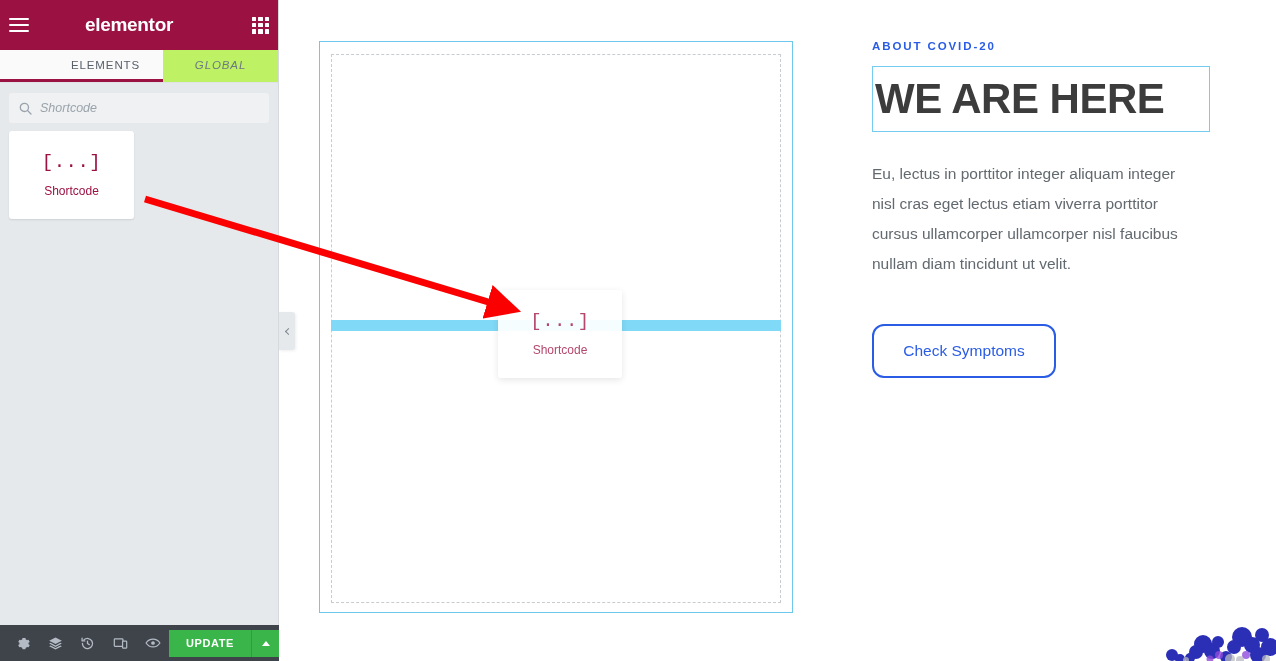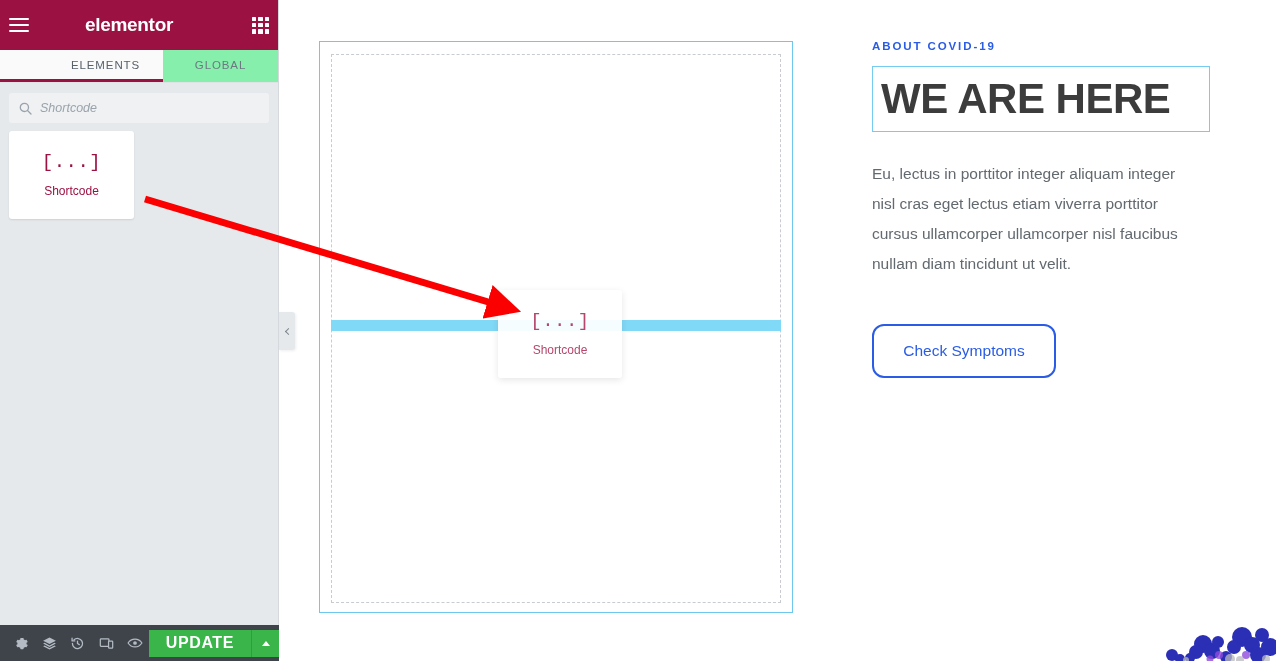--- a/index.html
+++ b/index.html
@@ -77,21 +77,21 @@
     display: flex;
     align-items: center;
     justify-content: center;
     font-size: 11.5px;
     letter-spacing: 0.9px;
     color: #6d7882;
     background: #fafafa;
     cursor: pointer;
     border-bottom: 3px solid transparent;
   }
-  .panel-tab.inactive { background: #86efac; }
+  .panel-tab.inactive { background: #bef264; font-style: italic; }
   .panel-tab.active {
     color: #58606a;
     border-bottom-color: #9b1142;
     padding-left: 48px;
   }
 
   .panel-search-wrap {
     padding: 10px 9px 8px 9px;
     background: #e6e9ec;
   }
@@ -165,21 +165,21 @@
   .update-group {
     margin-left: auto;
     margin-right: 0;
     display: flex;
     height: 27px;
     align-items: stretch;
   }
   .update-btn {
     background: #39b54a;
     color: #ffffff;
-    font-size: 16px;
+    font-size: 11px;
     font-weight: bold;
     letter-spacing: 0.6px;
     padding: 0 17px;
     display: flex; align-items: center; justify-content: center;
     border: none;
     cursor: pointer;
     font-family: "Liberation Sans", sans-serif;
   }
   .update-caret {
     background: #39b54a;
@@ -282,21 +282,21 @@
   }
   .eyebrow {
     font-size: 11.5px;
     font-weight: bold;
     letter-spacing: 1.9px;
     color: #2a5ce5;
     margin-bottom: 14px;
   }
   .headline-box {
     border: 1px solid #74cdf0;
-    padding: 6px 0 6px 6px;
+    padding: 6px 0 6px 0;
     width: 338px;
     margin-bottom: 27px;
   }
   .headline {
     font-size: 42px;
     line-height: 52px;
     font-weight: bold;
     color: #3c3c3c;
     letter-spacing: -0.5px;
     padding: 0 2px;
@@ -353,21 +353,21 @@
     </div>
 
     <div class="drop-indicator"></div>
 
     <div class="drag-ghost">
       <div class="widget-icon">[...]</div>
       <div class="widget-label">Shortcode</div>
     </div>
 
     <div class="content-col">
-      <div class="eyebrow">ABOUT COVID-19</div>
+      <div class="eyebrow">ABOUT COVID-20</div>
 
       <div class="headline-box">
         <div class="headline">WE ARE HERE</div>
       </div>
 
       <p class="body-p">Eu, lectus in porttitor integer aliquam integer nisl cras eget lectus etiam viverra porttitor cursus ullamcorper ullamcorper nisl faucibus nullam diam tincidunt ut velit.</p>
 
       <button class="cta-btn">Check Symptoms</button>
     </div>
 

